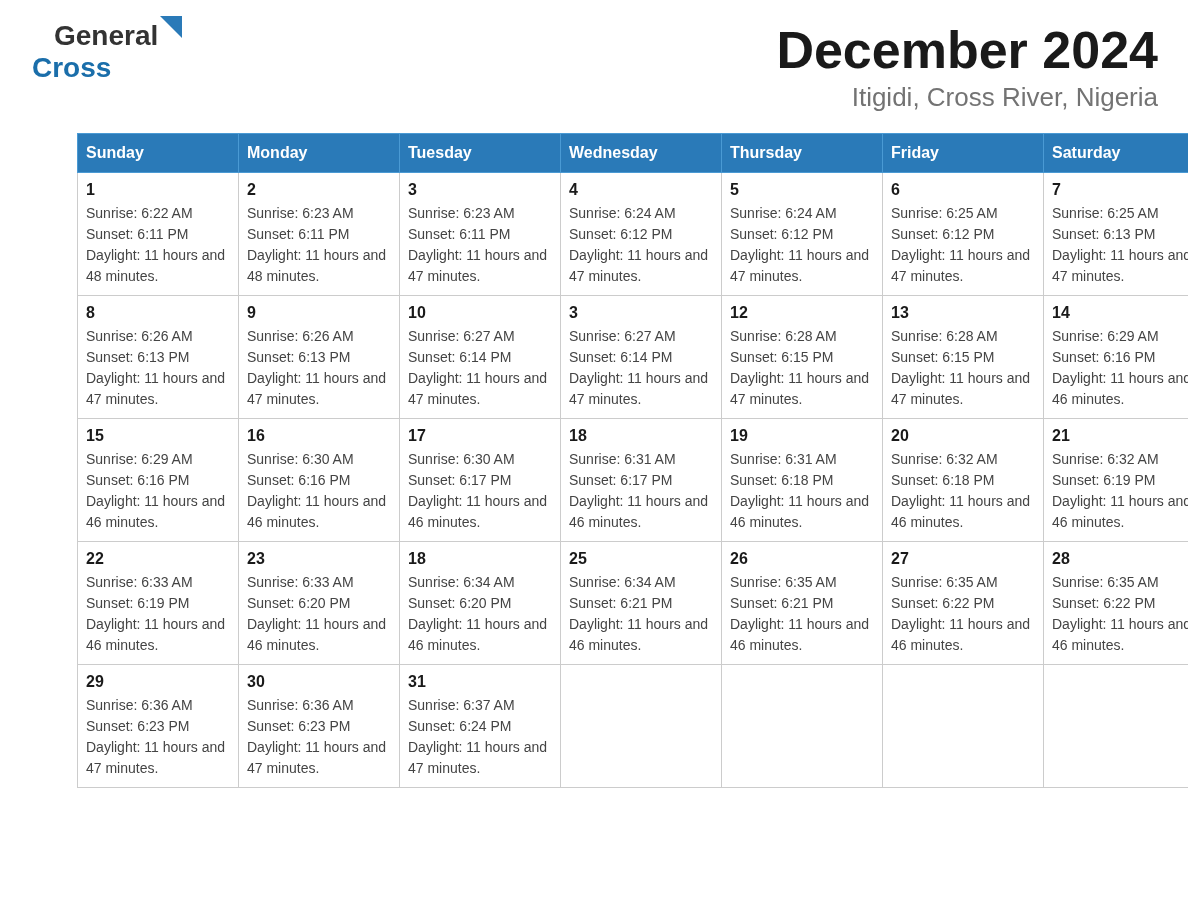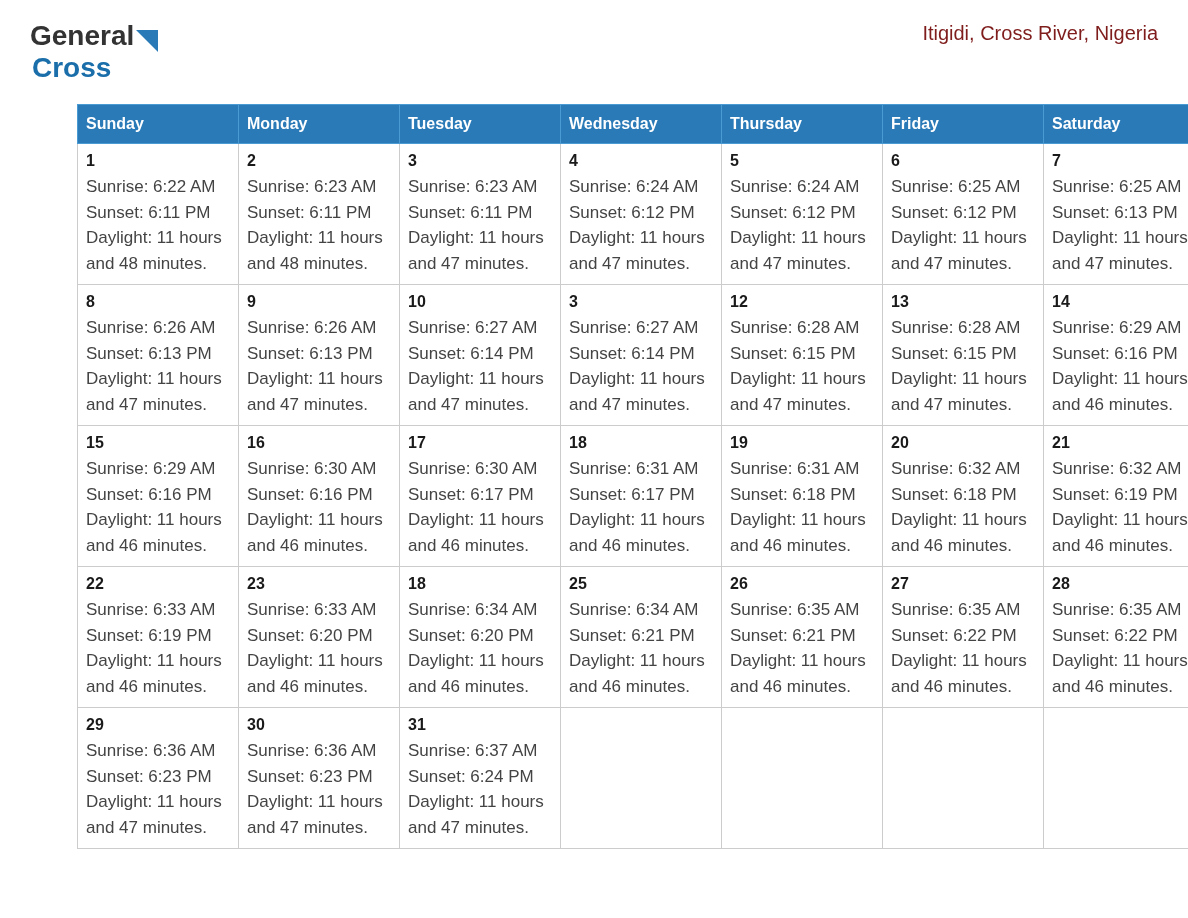--- a/index.html
+++ b/index.html
@@ -31,22 +31,22 @@
       display: flex;
       flex-direction: column;
       align-items: flex-end;
     }
     .title-month {
       font-size: 52px;
       font-weight: bold;
       color: #1a1a1a;
     }
     .title-location {
-      font-size: 20px;
-      color: #7f1d1d;
+      font-size: 26px;
+      color: #737373;
       margin-top: 2px;
     }
     .calendar-table {
       width: 100%;
       border-collapse: collapse;
       table-layout: fixed;
       margin-left: 47px;
     }
     .calendar-table th {
       background-color: #2a7ab8;
@@ -65,58 +65,60 @@
       color: #333;
       height: 110px;
     }
     .day-number {
       font-size: 16px;
       font-weight: bold;
       color: #1a1a1a;
       margin-bottom: 4px;
     }
     .day-info {
-      font-size: 17px;
+      font-size: 14px;
       color: #444;
       line-height: 1.5;
     }
     .empty-cell {
       background: #fff;
     }
     .calendar-table tr:last-child td {
       height: auto;
       min-height: 110px;
     }
     
     .logo-container {
       display: flex;
       flex-direction: column;
     }
     .logo-top-row {
       display: flex;
-      align-items: flex-end;
+      align-items: flex-start;
+      margin-left: 24px;
     }
   </style>
 </head>
 <body>
 
 <div class="header">
   <div class="logo-container">
     <div class="logo-top-row">
       <span class="logo-text-general">General</span>
 
       <svg width="22" height="22" viewBox="0 0 22 22" style="margin-left:2px; margin-top:-4px;">
         <polygon points="0,0 22,0 22,22" fill="#2a7ab8"></polygon>
       </svg>
     </div>
     <div>
       <span class="logo-blue">Cross</span>
     </div>
   </div>
   <div class="logo-right">
+    <span class="title-month">December 2024</span>
     <span class="title-location">Itigidi, Cross River, Nigeria</span>
   </div>
 </div>
 
 <table class="calendar-table">
   <thead>
     <tr>
       <th>Sunday</th>
       <th>Monday</th>
       <th>Tuesday</th>

